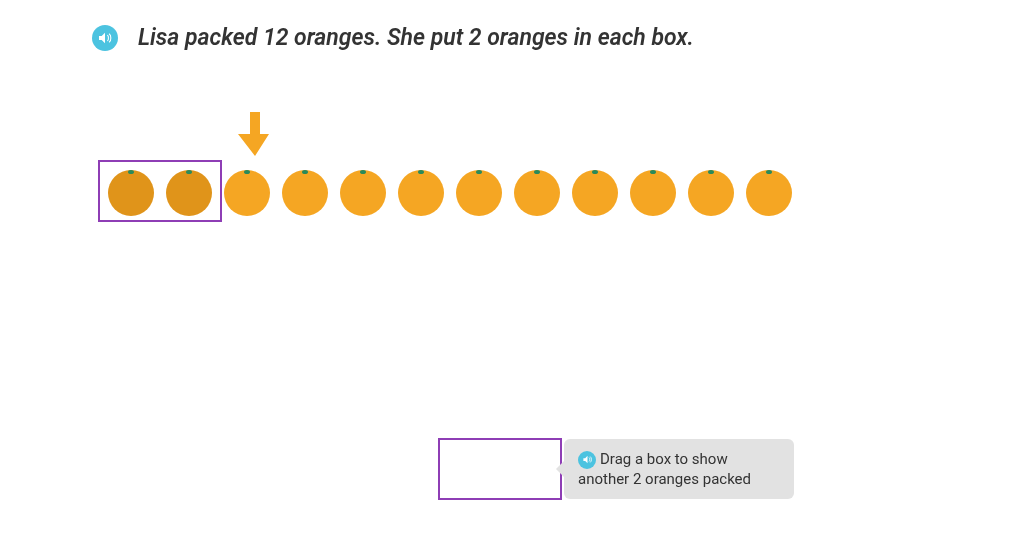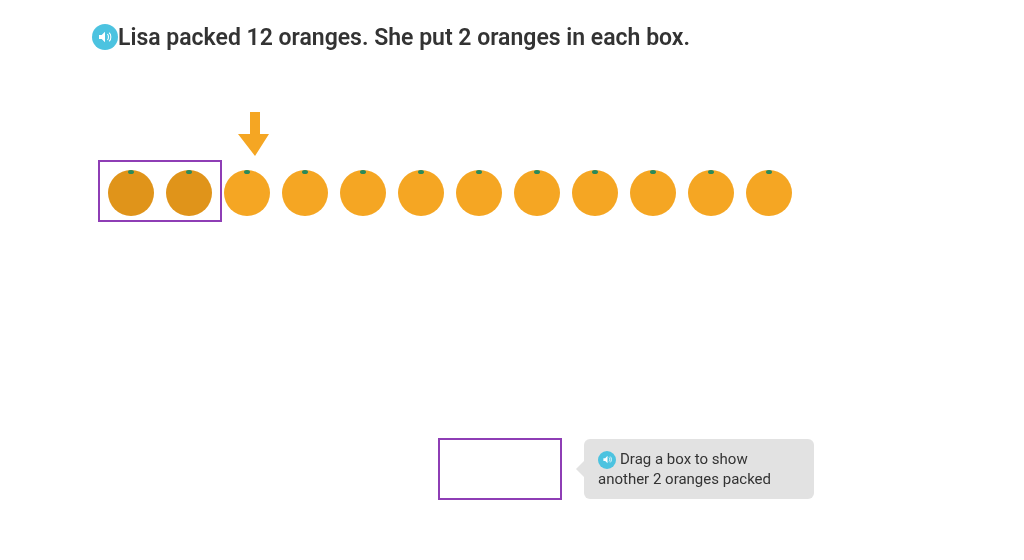--- a/index.html
+++ b/index.html
@@ -9,22 +9,23 @@
       height: 560px;
       background: #fff;
       position: relative;
       overflow: hidden;
     }
     .prompt-row {
       position: absolute;
       top: 24px;
       left: 92px;
       display: flex;
-      align-items: flex-start;
-      gap: 0;
+      align-items: flex-end;
+      gap: 20px;
+      font-style: italic;
     }
     .audio-btn {
       width: 26px;
       height: 26px;
       border-radius: 50%;
       background: #4cc3e0;
       display: flex;
       align-items: center;
       justify-content: center;
       cursor: pointer;
@@ -74,21 +75,21 @@
       height: 62px;
       border: 2px solid #8e3db5;
       pointer-events: none;
     }
     .drag-area {
       position: absolute;
       bottom: 60px;
       left: 438px;
       display: flex;
       align-items: center;
-      gap: 22px;
+      gap: 2px;
     }
     .drag-box {
       width: 124px;
       height: 62px;
       border: 2px solid #8e3db5;
       background: #fff;
       cursor: grab;
     }
     .hint-bubble {
       background: #e2e2e2;

